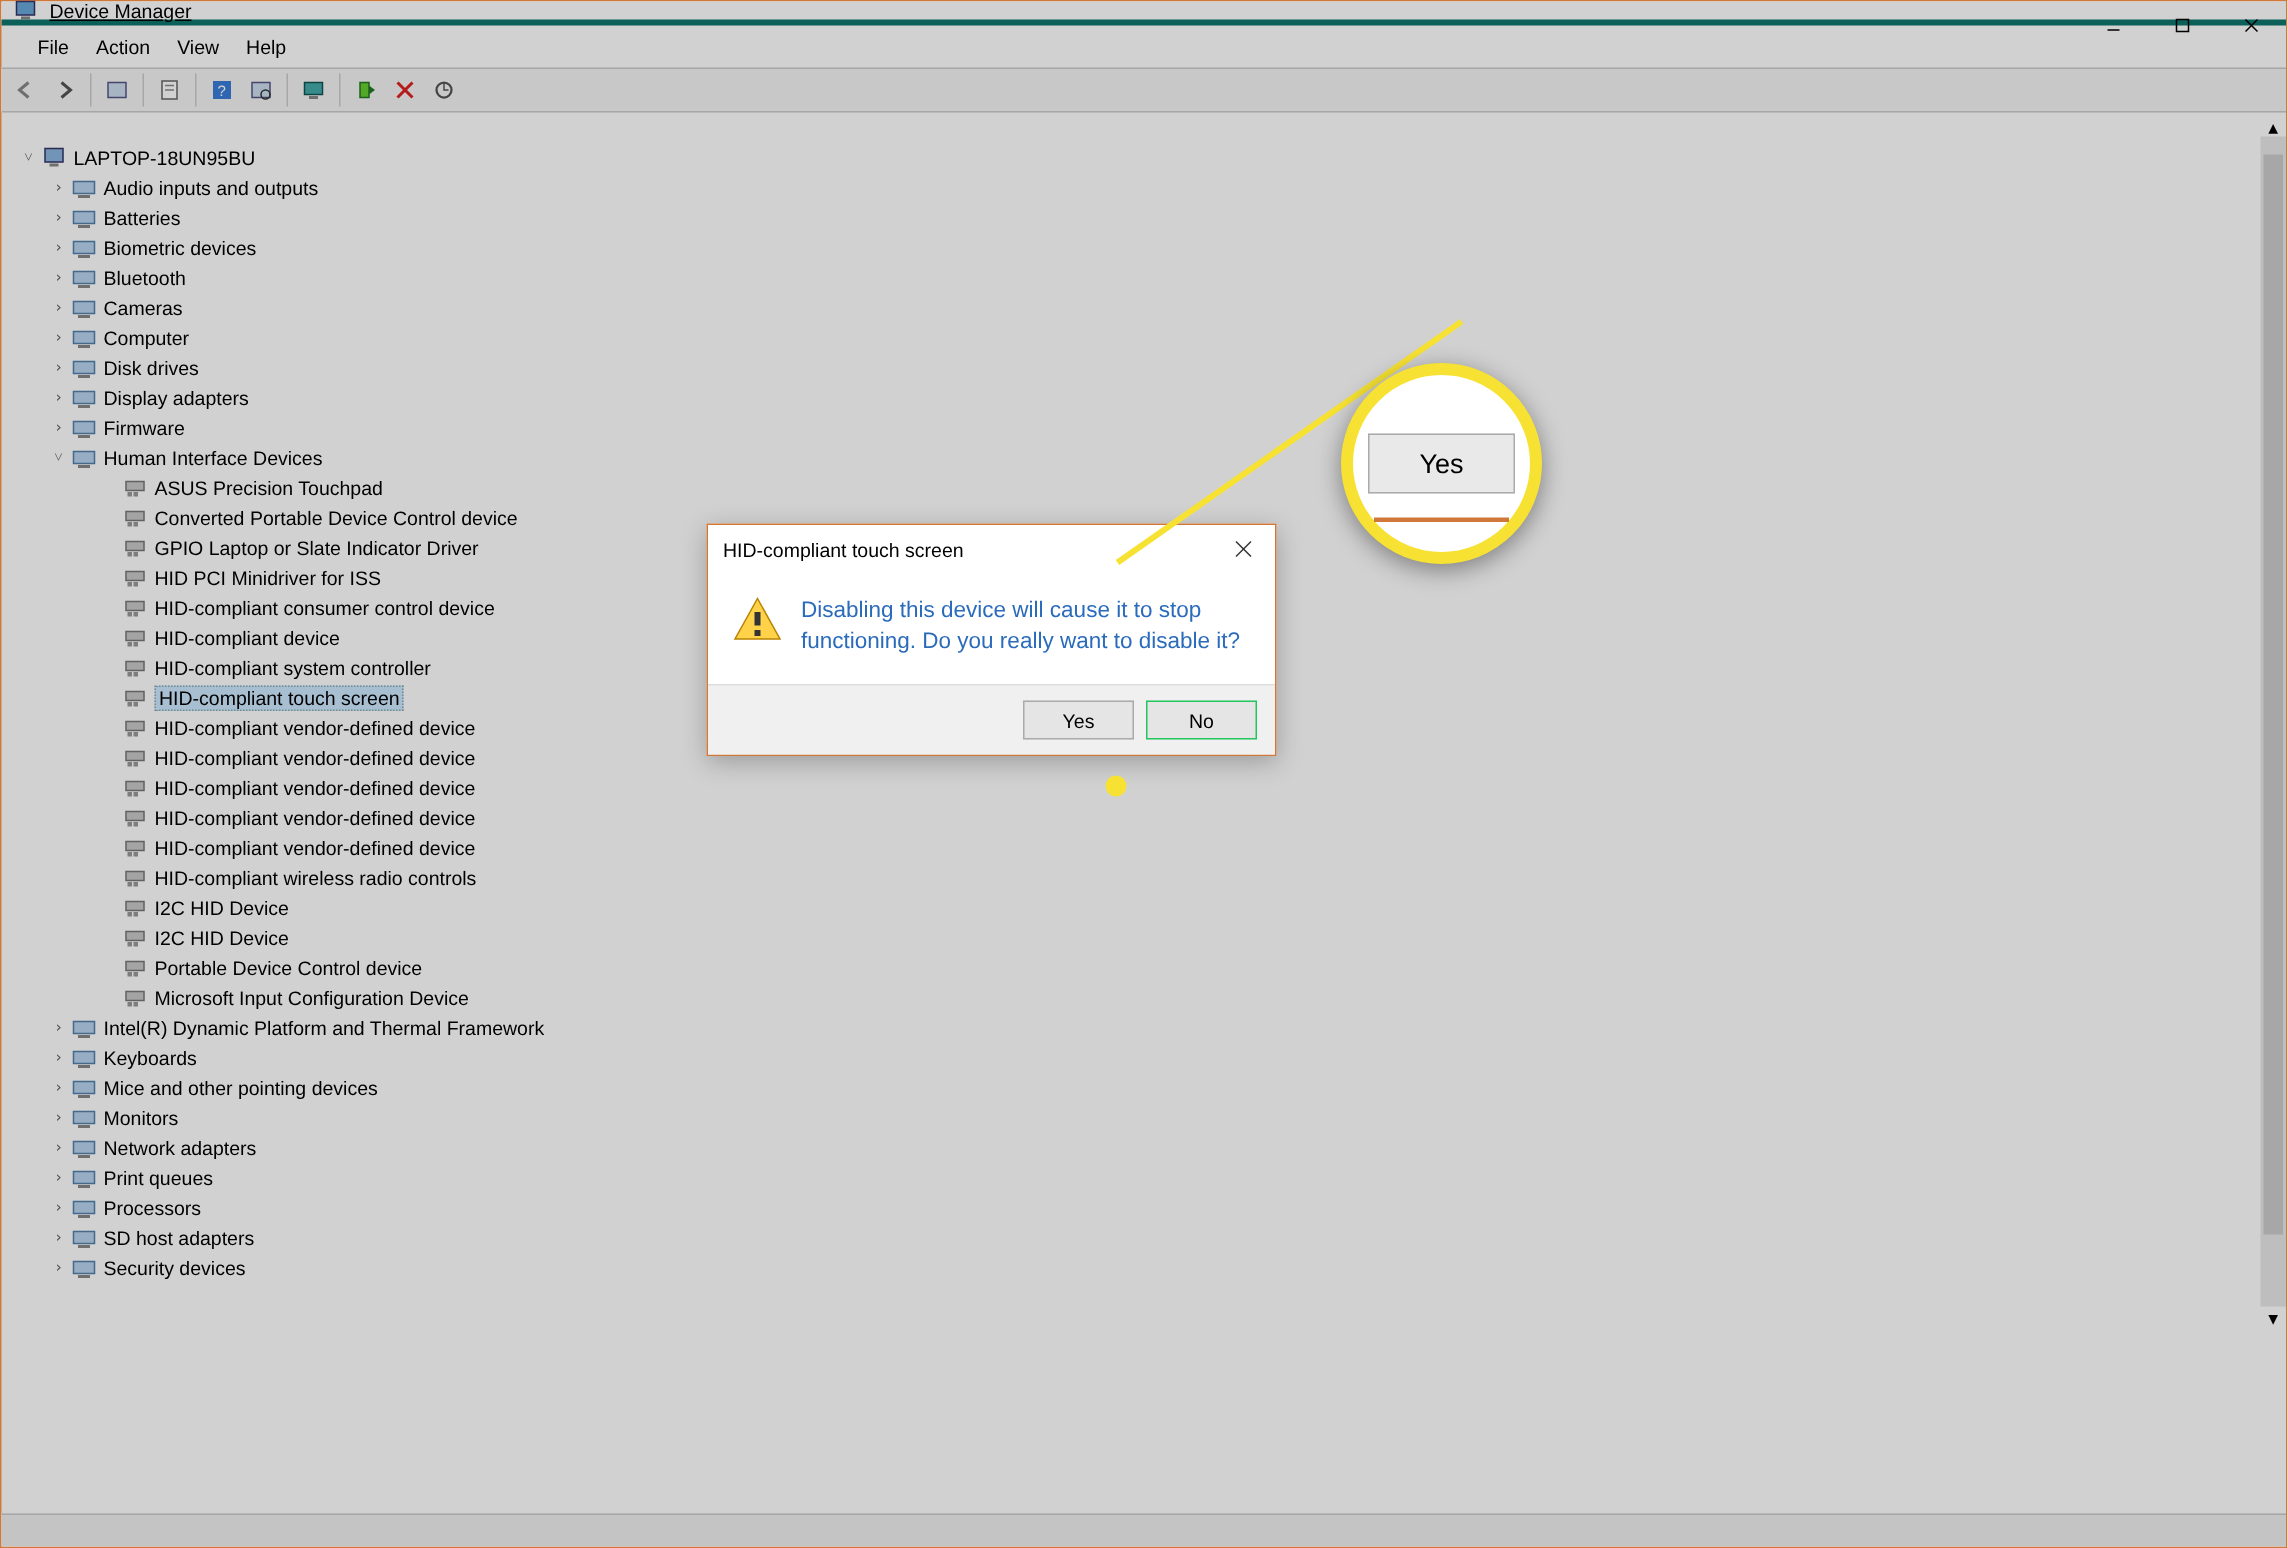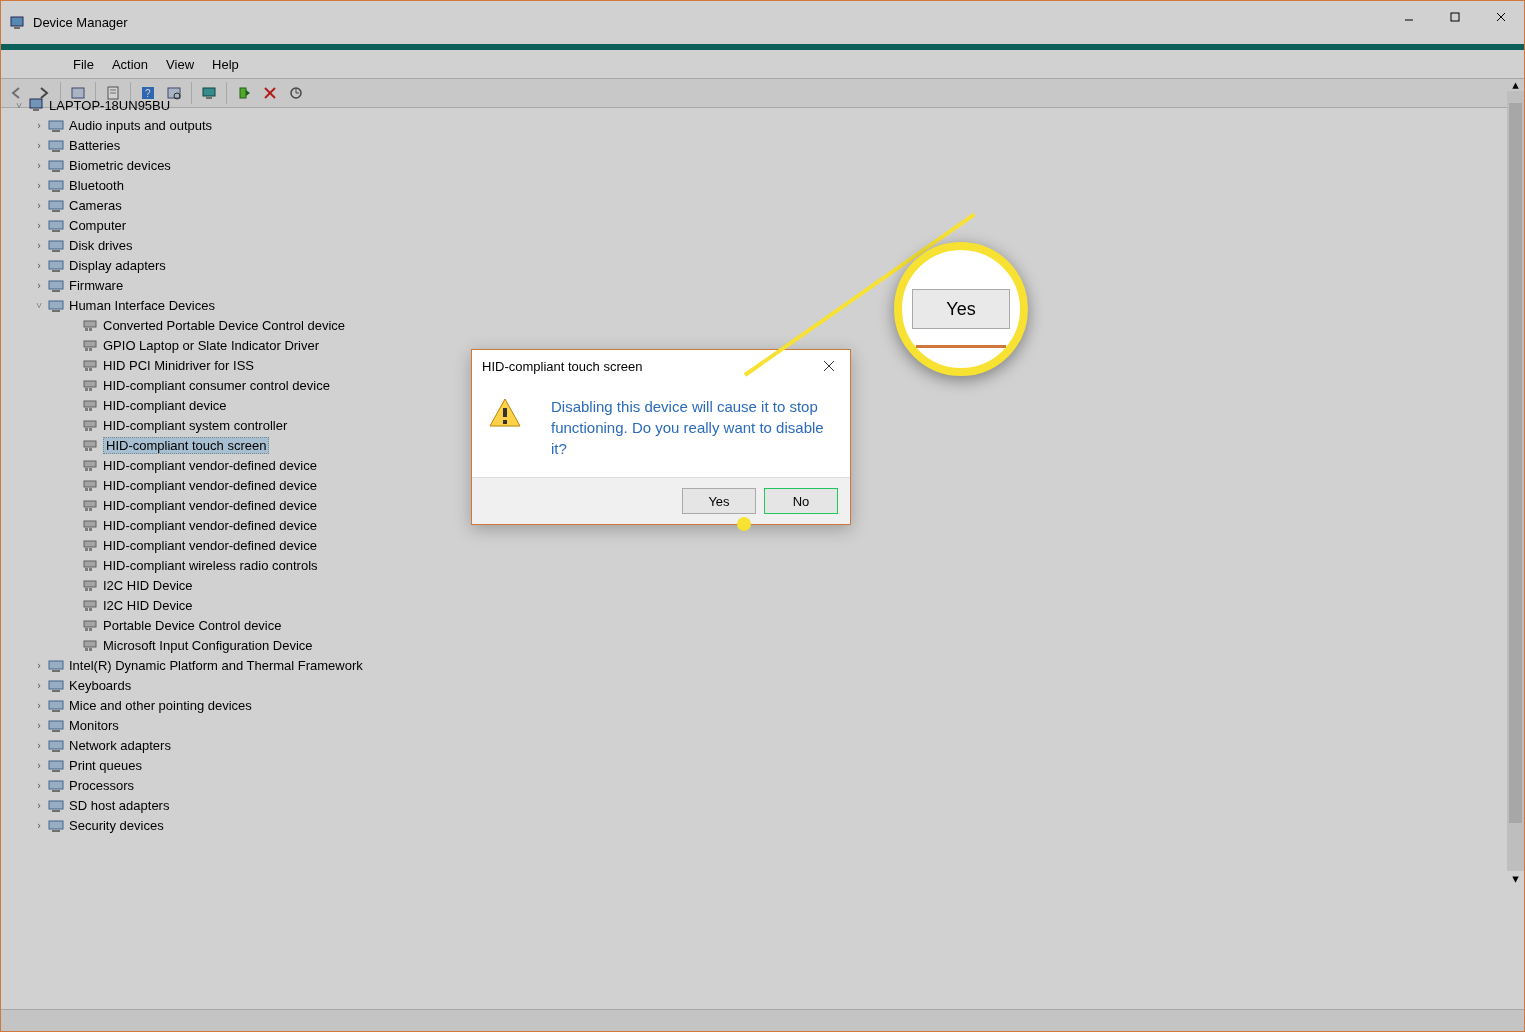--- a/index.html
+++ b/index.html
@@ -1,24 +1,24 @@
 <!DOCTYPE html>
 <html><head>
 <meta charset="utf-8">
 <style>
 * { box-sizing: border-box; margin: 0; padding: 0; }
 html, body { width: 1525px; height: 1032px; font-family: "Segoe UI", Tahoma, sans-serif; font-size: 13px; color: #000; background: #fff; overflow: hidden; }
 
 
 .window { position: relative; width: 1525px; height: 1032px; border: 1px solid #d0773a; background: #fff; }
-.titlebar { height: 49px; display: flex; align-items: center; padding-left: 8px; background: #fff; border-bottom: 6px solid #0f766e; }
+.titlebar { height: 16px; display: flex; align-items: center; padding-left: 8px; background: #fff; border-bottom: 4px solid #0f766e; text-decoration: underline; }
 .titlebar .title { margin-left: 8px; font-size: 13px; }
 .win-controls { position: absolute; right: 0; top: 0; height: 32px; display: flex; }
 .win-controls div { width: 46px; height: 32px; display: flex; align-items: center; justify-content: center; font-size: 12px; color: #222; }
-.menubar { height: 28px; display: flex; align-items: center; padding-left: 24px; gap: 18px; margin-left: 48px; }
+.menubar { height: 28px; display: flex; align-items: center; padding-left: 24px; gap: 18px; }
 .menubar span { font-size: 13px; }
 .toolbar { height: 30px; display: flex; align-items: center; padding-left: 4px; gap: 2px; border-top: 1px solid #ccc; border-bottom: 1px solid #ccc; background: #f5f5f5; }
 .toolbar .tb { width: 24px; height: 24px; display: flex; align-items: center; justify-content: center; border: 1px solid transparent; }
 .toolbar .sep { width: 1px; height: 22px; background: #ccc; margin: 0 3px; }
 .tree-wrap { position: absolute; top: 90px; bottom: 24px; left: 0; right: 0; overflow: hidden; }
 .tree { padding: 4px 0 4px 4px; overflow-y: auto; height: 100%; }
 .node { display: flex; align-items: center; height: 20px; font-size: 13px; white-space: nowrap; }
 .node .exp { width: 12px; text-align: center; color: #666; font-size: 10px; font-family: monospace; }
 .node .dev-icon { width: 18px; height: 16px; margin: 0 4px 0 2px; display: inline-flex; align-items: center; justify-content: center; }
 .level0 { padding-left: 8px; }
@@ -28,21 +28,21 @@
 .vscroll { position: absolute; top: 90px; right: 0; width: 17px; height: 780px; background: #e8e8e8; }
 .vscroll .thumb { position: absolute; top: 12px; left: 2px; right: 2px; height: 720px; background: #ccc; }
 .vscroll .arr-up, .vscroll .arr-dn { position: absolute; left: 0; right: 0; height: 14px; display:flex;align-items:center;justify-content:center; }
 .vscroll .arr-up { top: -14px; } .vscroll .arr-dn { bottom: -14px; }
 .statusbar { position: absolute; bottom: 0; left: 0; right: 0; height: 22px; background: #f0f0f0; border-top: 1px solid #ccc; }
 
 
 .dialog { position: absolute; left: 470px; top: 348px; width: 380px; background: #fff; border: 1px solid #d0773a; box-shadow: 0 4px 16px rgba(0,0,0,0.25); }
 .dlg-title { height: 32px; display: flex; align-items: center; padding-left: 10px; font-size: 13px; background: #fff; }
 .dlg-close { position: absolute; right: 0; top: 0; width: 42px; height: 32px; display:flex;align-items:center;justify-content:center; }
-.dlg-body { padding: 14px 16px 18px 16px; display: flex; gap: 29px; }
+.dlg-body { padding: 14px 16px 18px 16px; display: flex; gap: 12px; }
 .dlg-body .msg { color: #2a6bbb; font-size: 15px; line-height: 1.4; }
 .dlg-buttons { background: #f0f0f0; border-top: 1px solid #ddd; padding: 10px 12px; display: flex; justify-content: flex-end; gap: 8px; }
 .dlg-buttons button { width: 74px; height: 26px; background: #e5e5e5; border: 1px solid #aaa; font-size: 13px; }
 .dlg-buttons button.default { border: 1px solid #22c55e; }
 
 
 .dim { position: absolute; inset: 0; background: rgba(0,0,0,0.18); pointer-events: none; }
 .callout { position: absolute; left: 893px; top: 241px; width: 134px; height: 134px; border-radius: 50%; background: #fff; border: 8px solid #f7e233; box-shadow: 0 4px 16px rgba(0,0,0,0.4); display: flex; align-items: center; justify-content: center; pointer-events: none; }
 .callout .big-yes { width: 98px; height: 40px; background: #e9e9e9; border: 1px solid #aaa; display:flex;align-items:center;justify-content:center; font-size: 18px; }
 .callout .underline { position:absolute; bottom:20px; left:14px; right:14px; height:3px; background:#d0773a; }
@@ -262,20 +262,31 @@
         </div>
         <div class="node level1">
           <span class="exp">˅</span>
           <span class="dev-icon">
             <svg width="16" height="14">
               <rect x="1" y="3" width="14" height="8" fill="#b8d4ee" stroke="#5580aa"></rect>
               <rect x="4" y="12" width="8" height="2" fill="#888"></rect>
             </svg>
           </span>
           <span class="label">Human Interface Devices</span>
+        </div>
+        <div class="node level2">
+          <span class="exp"></span>
+          <span class="dev-icon">
+            <svg width="16" height="14">
+              <rect x="2" y="3" width="12" height="6" fill="#c8c8c8" stroke="#777"></rect>
+              <rect x="3" y="10" width="3" height="3" fill="#999"></rect>
+              <rect x="7" y="10" width="3" height="3" fill="#999"></rect>
+            </svg>
+          </span>
+          <span class="label">ASUS Precision Touchpad</span>
         </div>
         <div class="node level2">
           <span class="exp"></span>
           <span class="dev-icon">
             <svg width="16" height="14">
               <rect x="2" y="3" width="12" height="6" fill="#c8c8c8" stroke="#777"></rect>
               <rect x="3" y="10" width="3" height="3" fill="#999"></rect>
               <rect x="7" y="10" width="3" height="3" fill="#999"></rect>
             </svg>
           </span>

